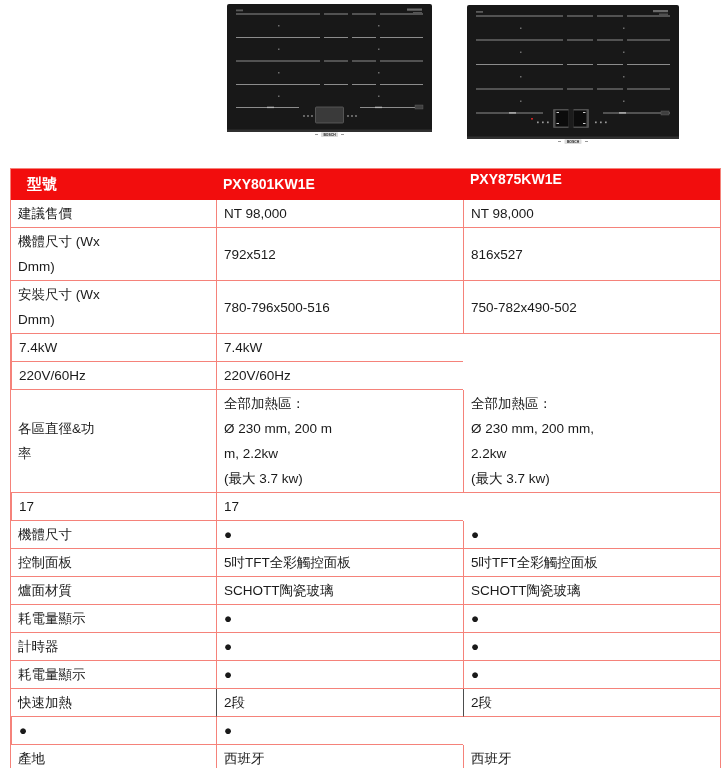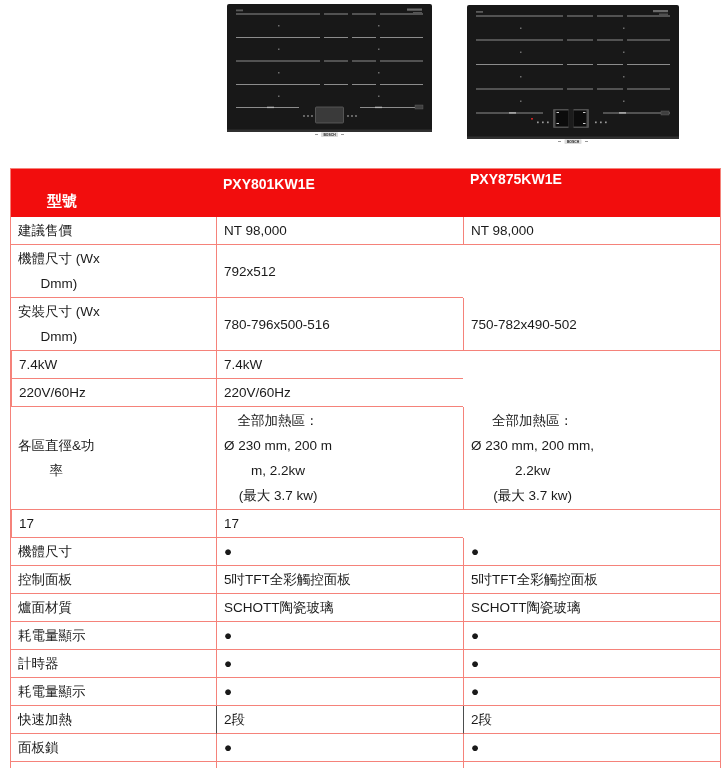--- a/index.html
+++ b/index.html
@@ -21,40 +21,39 @@
     font-size:13.5px;
   }
   .trow{display:grid;grid-template-columns:205px 247px 257px;}
   .cell{
     display:flex;align-items:center;
     min-height:27px;line-height:25px;
     padding:1px 6px 1px 7px;
     border-bottom:1px solid var(--grid-red,#f5827a);
     white-space:pre-line;
     box-sizing:border-box;
-    text-align:center;
   }
   .c1,.c2{border-left:1px solid var(--grid-red,#f5827a);}
   .trow.dark .c1,.trow.dark .c2{border-left-color:#4d4d4d;}
   .trow:last-child .cell{border-bottom:none;}
 
   
   .thead{
     display:grid;grid-template-columns:205px 247px 257px;
     background:var(--header-red,#f20d0d);
     color:#ffffff;font-weight:bold;
     border-bottom:1px solid var(--header-red,#f20d0d);
   }
   .hcell{
     display:flex;align-items:center;
     height:30px;padding-left:7px;box-sizing:border-box;
     font-size:14px;
   }
   .hcell.model-col{font-size:14px;}
-  .hcell.first{padding-left:36px;font-size:15px;margin-top:17px;}
+  .hcell.first{padding-left:16px;font-size:15px;}
   .hcell.lifted span{position:relative;top:-5px;}
 </style>
 </head>
 <body>
 
 <svg id="img1" class="product-img" width="206" height="135" viewBox="0 0 206 135">
   <rect x="0" y="0" width="205" height="128" rx="2" fill="#181818"></rect>
   <rect x="0" y="125.5" width="205" height="2.5" fill="#303030"></rect>
 
   <g stroke="#9a9a9a" stroke-width="0.9">
@@ -214,20 +213,21 @@
   <div class="trow">
     <div class="cell c0">建議售價</div>
     <div class="cell c1">NT 98,000</div>
     <div class="cell c2">NT 98,000</div>
   </div>
 
   <div class="trow">
     <div class="cell c0">機體尺寸 (Wx
 Dmm)</div>
     <div class="cell c1">792x512</div>
+    <div class="cell c2">816x527</div>
   </div>
 
   <div class="trow">
     <div class="cell c0">安裝尺寸 (Wx
 Dmm)</div>
     <div class="cell c1">780-796x500-516</div>
     <div class="cell c2">750-782x490-502</div>
   </div>
 
   <div class="trow">
@@ -294,21 +294,20 @@
     <div class="cell c2">●</div>
   </div>
 
   <div class="trow dark">
     <div class="cell c0">快速加熱</div>
     <div class="cell c1">2段</div>
     <div class="cell c2">2段</div>
   </div>
 
   <div class="trow">
-    <div class="cell c0">面板鎖</div>
     <div class="cell c1">●</div>
     <div class="cell c2">●</div>
   </div>
 
   <div class="trow">
     <div class="cell c0">產地</div>
     <div class="cell c1">西班牙</div>
     <div class="cell c2">西班牙</div>
   </div>
 </div>

